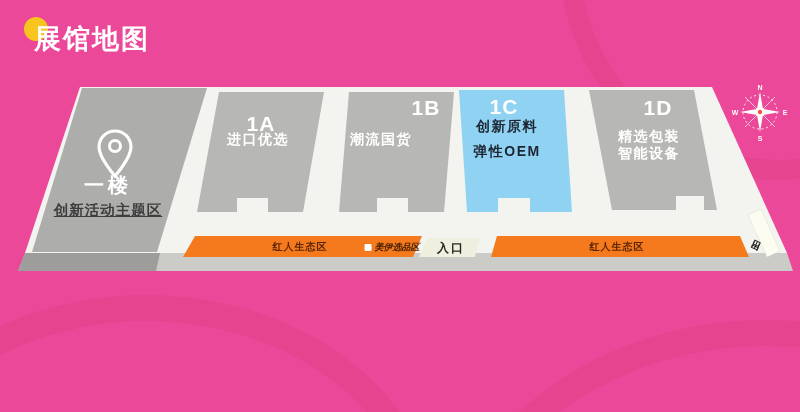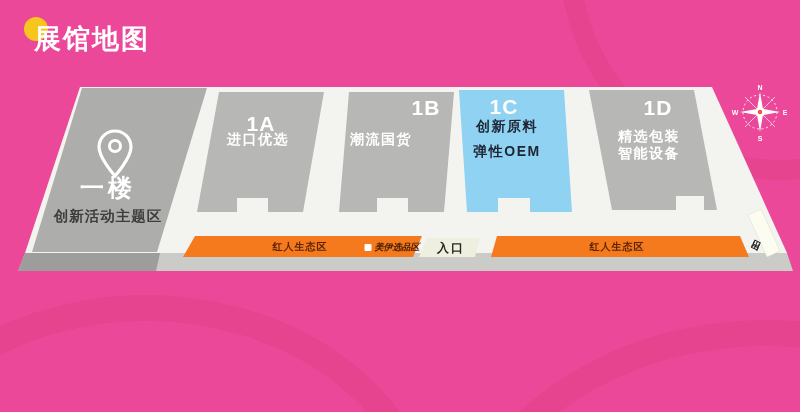--- a/index.html
+++ b/index.html
@@ -14,21 +14,21 @@
              background:#F7C51E;z-index:2;}
   .page-title{position:absolute;left:34px;top:21px;z-index:3;color:#fff;font-size:27px;
               font-weight:bold;letter-spacing:2px;}
 
   svg.mapcanvas{position:absolute;left:0;top:0;z-index:4;}
 
   .ovl{position:absolute;z-index:5;transform:translateX(-50%);white-space:nowrap;text-align:center;}
   .hall-id{color:#fff;font-size:21px;font-weight:bold;letter-spacing:1px;}
   .hall-name{color:#fff;font-size:14px;font-weight:bold;letter-spacing:1.5px;}
   .hall-name.dark{color:#1f2633;}
-  .floor-big{color:#fff;font-size:24px;font-weight:bold;letter-spacing:4px;}
+  .floor-big{color:#fff;font-size:20px;font-weight:bold;letter-spacing:4px;}
   .zone-label{color:#3d3d3d;font-size:14.5px;font-weight:bold;letter-spacing:1px;}
   .strip-label{color:#5a2403;font-size:10px;font-weight:bold;letter-spacing:1px;}
   .sub-label{color:#401c00;font-size:9px;font-weight:bold;font-style:italic;}
   .mini-logo{display:inline-block;width:7px;height:7px;background:#fff;border-radius:1px;
              margin-right:3px;vertical-align:middle;}
   .entrance-label{color:#26261f;font-size:12px;font-weight:bold;letter-spacing:2px;}
   .exit-label{position:absolute;z-index:6;left:752px;top:217px;width:14px;height:34px;
               transform:rotate(24deg);color:#222;font-size:9px;font-weight:bold;line-height:10px;
               writing-mode:vertical-rl;text-align:center;}
 
@@ -83,21 +83,21 @@
       <path d="M-20,0 L0,-3.5 L20,0 L0,3.5 Z" fill="#fff"></path>
       <circle r="3" fill="#EF5740" stroke="#fff" stroke-width="1.4"></circle>
       <text x="0" y="-22" text-anchor="middle" font-size="7" fill="#fff" font-weight="bold">N</text>
       <text x="0" y="29" text-anchor="middle" font-size="7" fill="#fff" font-weight="bold">S</text>
       <text x="-25" y="3" text-anchor="middle" font-size="7" fill="#fff" font-weight="bold">W</text>
       <text x="25" y="3" text-anchor="middle" font-size="7" fill="#fff" font-weight="bold">E</text>
     </g>
   </svg>
 
   <div class="ovl floor-big" style="left:108px;top:172px;">一楼</div>
-  <div class="ovl zone-label" style="left:108px;top:207px;">创新活动主题区</div>
+  <div class="ovl zone-label" style="left:108px;top:201px;text-decoration:underline;">创新活动主题区</div>
 
   <div class="ovl hall-id" style="left:261px;top:112px;">1A</div>
   <div class="ovl hall-name" style="left:258px;top:131px;">进口优选</div>
 
   <div class="ovl hall-id" style="left:382px;top:96px;margin-left:44px;">1B</div>
   <div class="ovl hall-name" style="left:381px;top:131px;">潮流国货</div>
 
   <div class="ovl hall-id" style="left:504px;top:95px;">1C</div>
   <div class="ovl hall-name dark" style="left:507px;top:118px;">创新原料</div>
   <div class="ovl hall-name dark" style="left:507px;top:143px;">弹性OEM</div>

